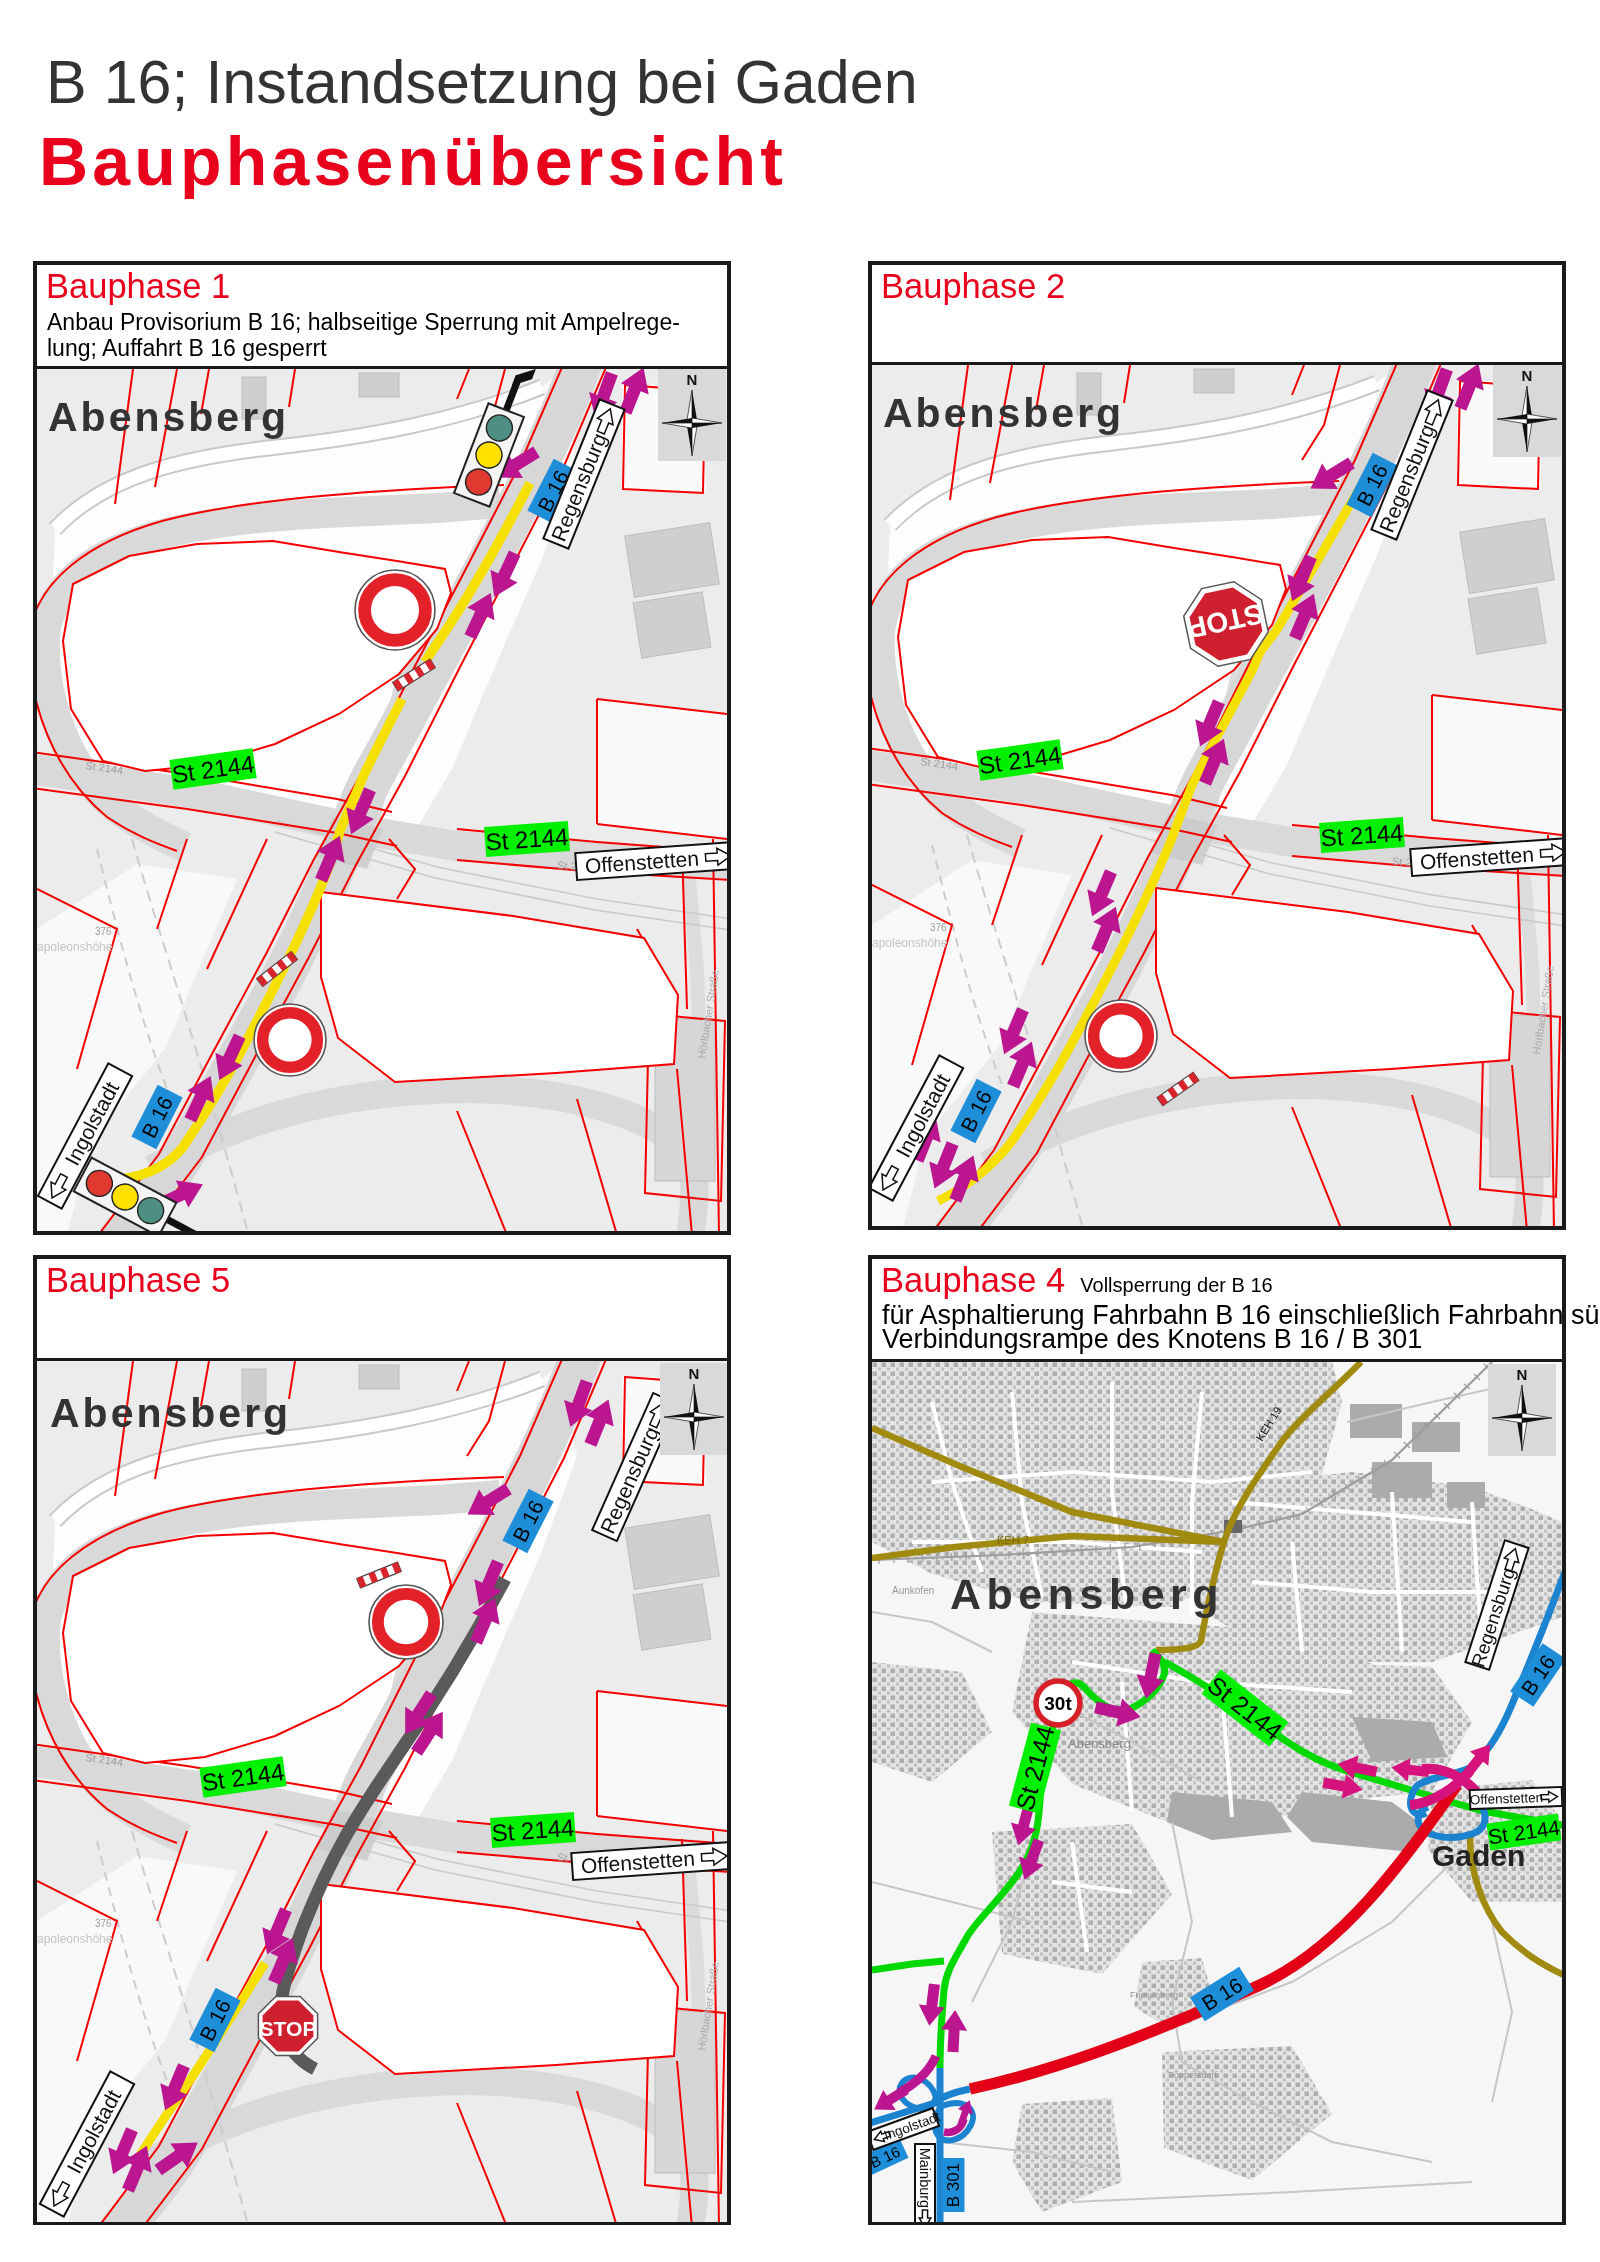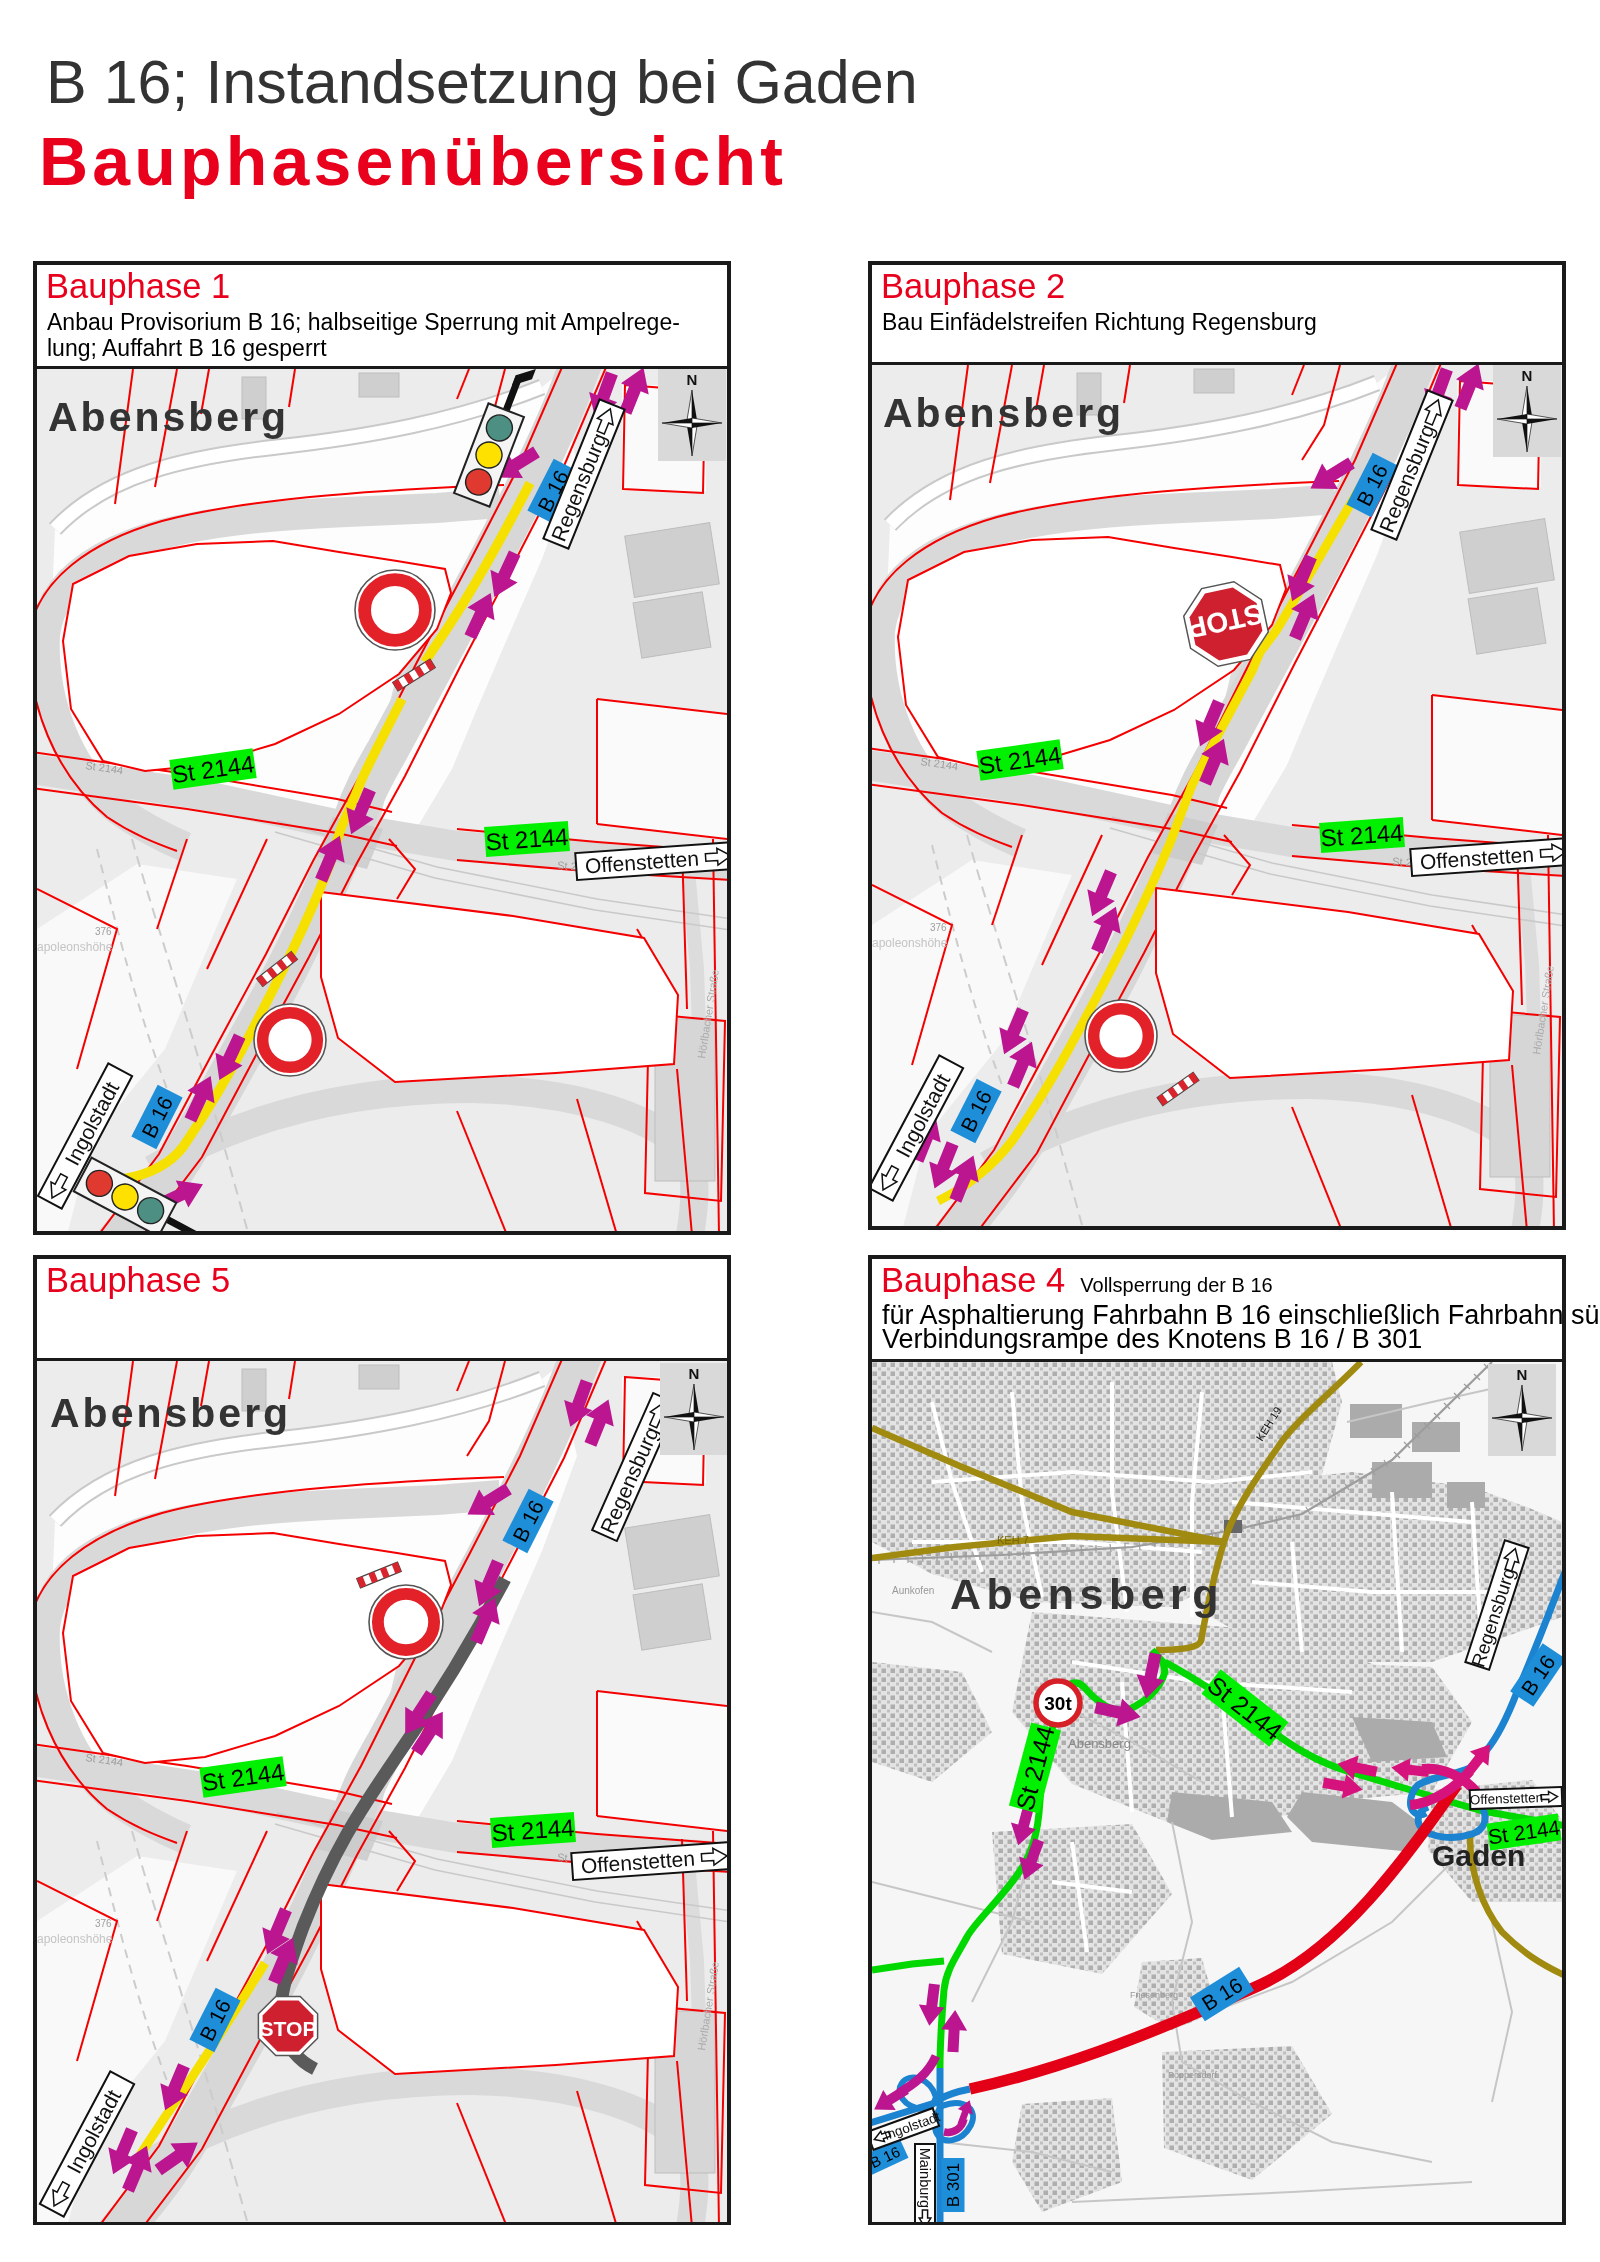--- a/index.html
+++ b/index.html
@@ -184,21 +184,20 @@
           <path d="M30,0 L0,5 L0,0 Z" fill="#111"></path>
           <path d="M30,0 L0,-5 L0,0 Z" fill="#fff" stroke="#111" stroke-width="0.7"></path>
         </g>
       </g>
     </svg>
   </div>
 
 <div class="panel" style="left:868px;top:261px;width:690px;height:961px;">
     <div class="phead" style="height:97px;">
       <div class="bp">Bauphase 2</div>
-      <div class="desc">Bau Einfädelstreifen Richtung Regensburg</div>
     </div>
 <svg width="690" height="861" viewBox="0 0 690 861" style="position:absolute;left:0;top:100px;">
       <use href="#basemap"></use>
       <path d="M489,121 C460,170 432,220 404,266 L388,287 L380,306 C362,340 340,380 320,420 L298,478 C272,540 243,598 215,650 C192,694 168,736 140,776 C122,800 95,822 66,836" fill="none" stroke="#f5e000" stroke-width="9"></path>
       <use href="#arr" transform="translate(567,26) rotate(200) scale(1.15)" fill="#bb1590"></use>
       <use href="#arr" transform="translate(597,22) rotate(22) scale(1.15)" fill="#bb1590"></use>
       <use href="#arr" transform="translate(460,110) rotate(238) scale(1.15)" fill="#bb1590"></use>
       <use href="#arr" transform="translate(430,213) rotate(203) scale(1.15)" fill="#bb1590"></use>
       <use href="#arr" transform="translate(432,252) rotate(23) scale(1.15)" fill="#bb1590"></use>
       <use href="#arr" transform="translate(338,358) rotate(203) scale(1.15)" fill="#bb1590"></use>

